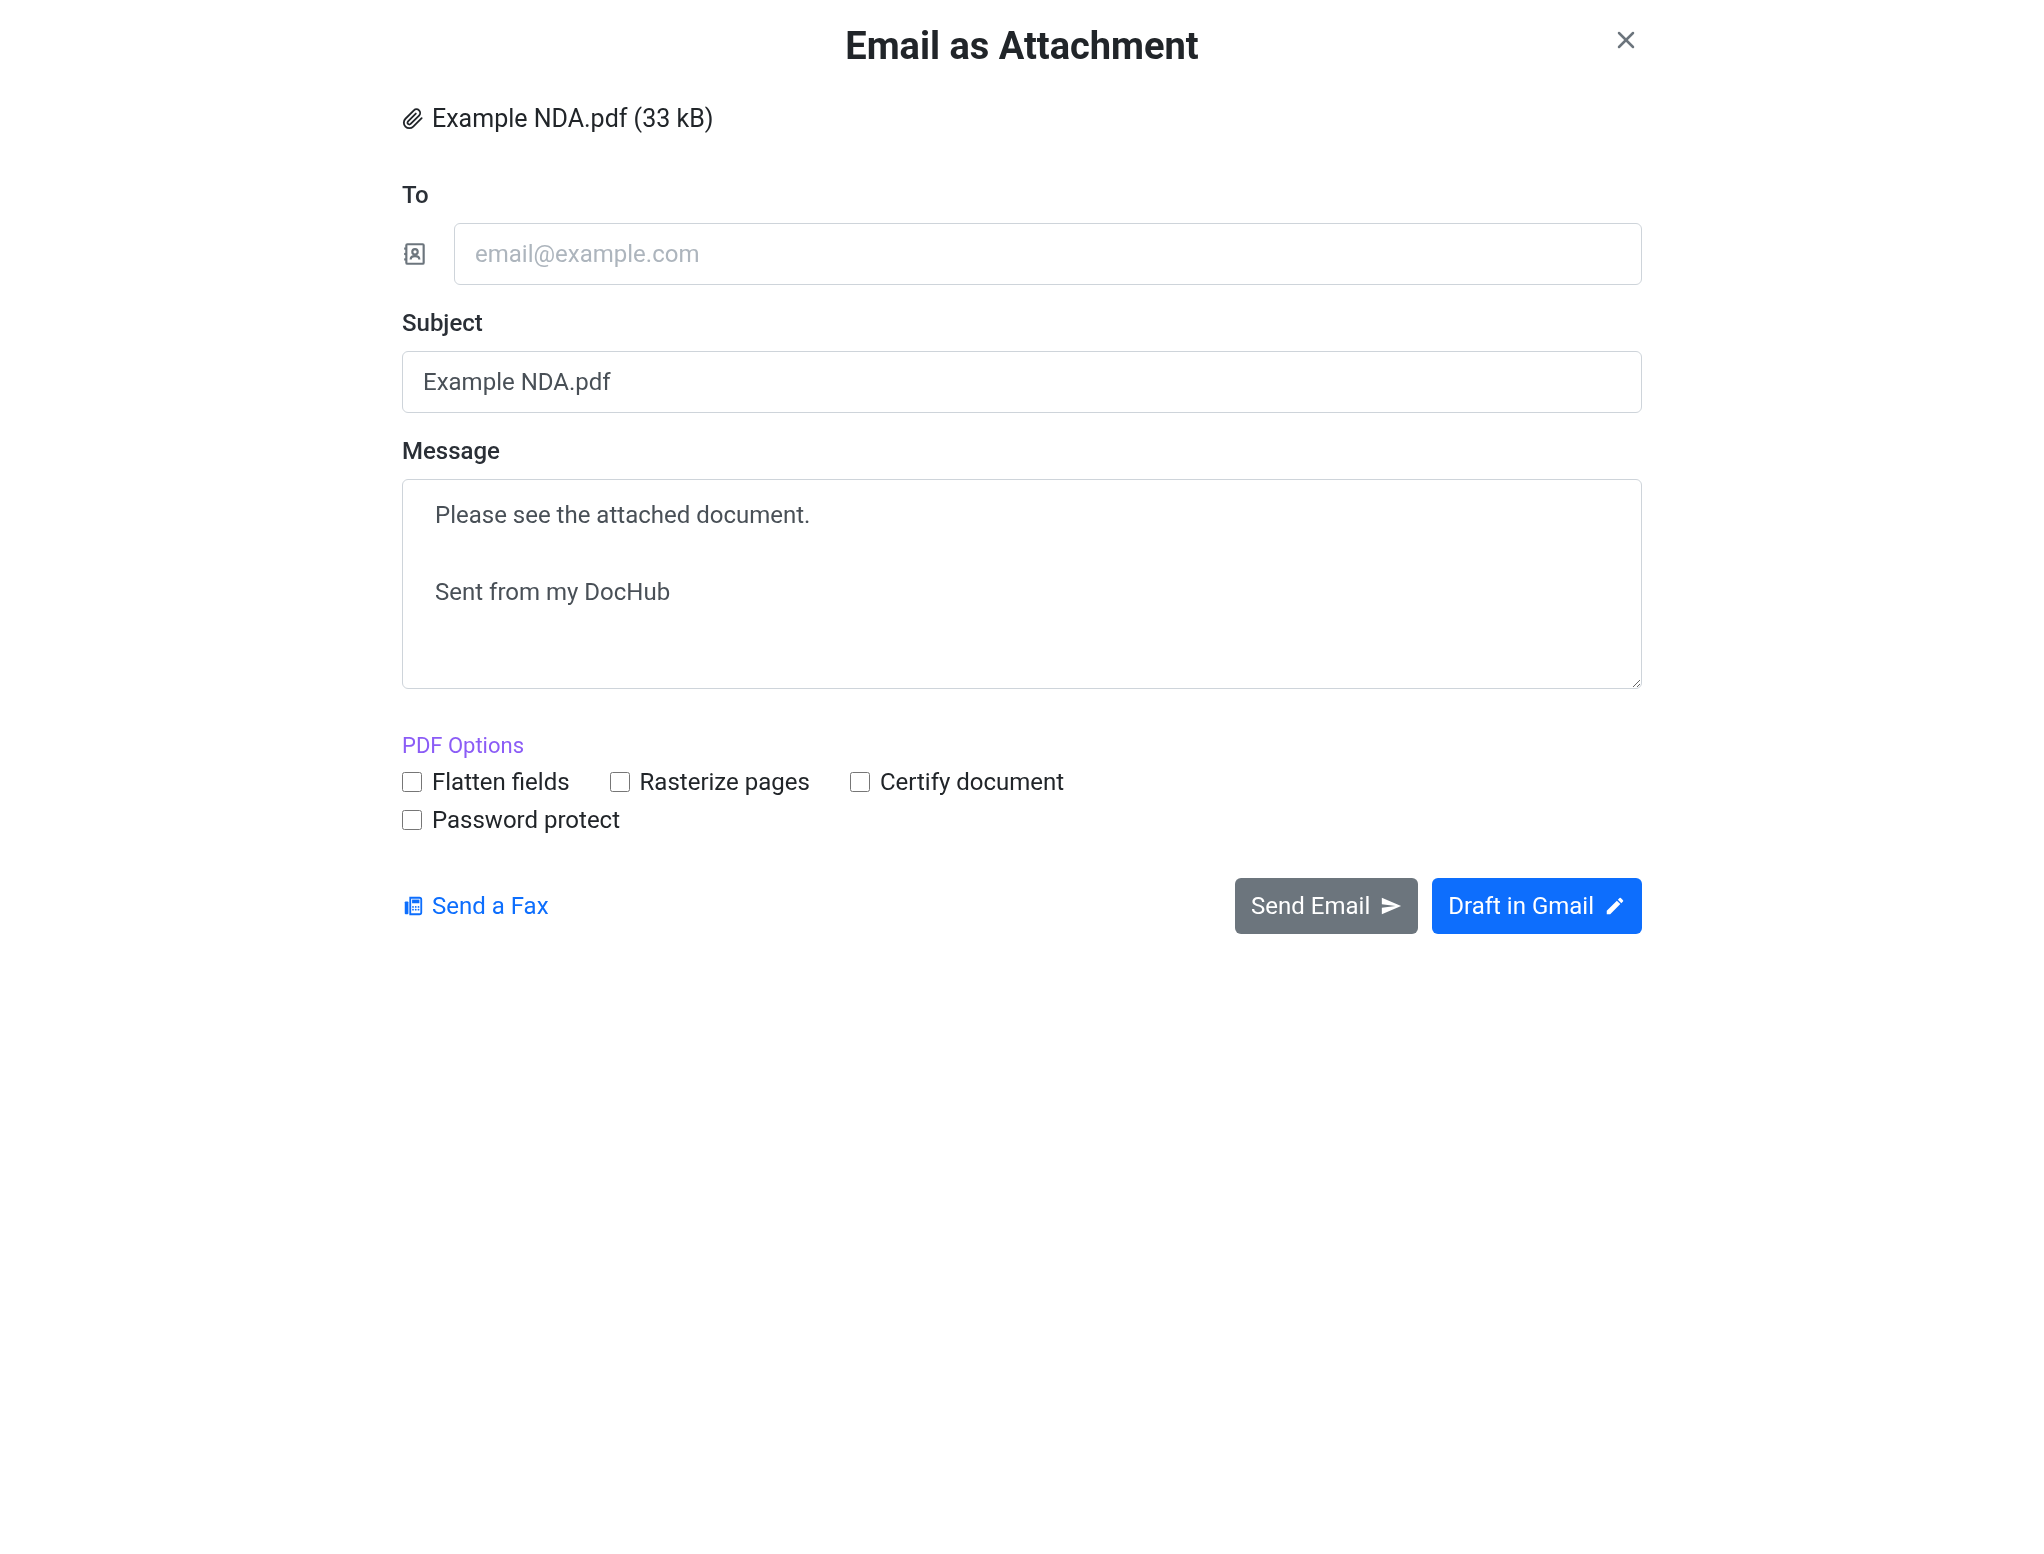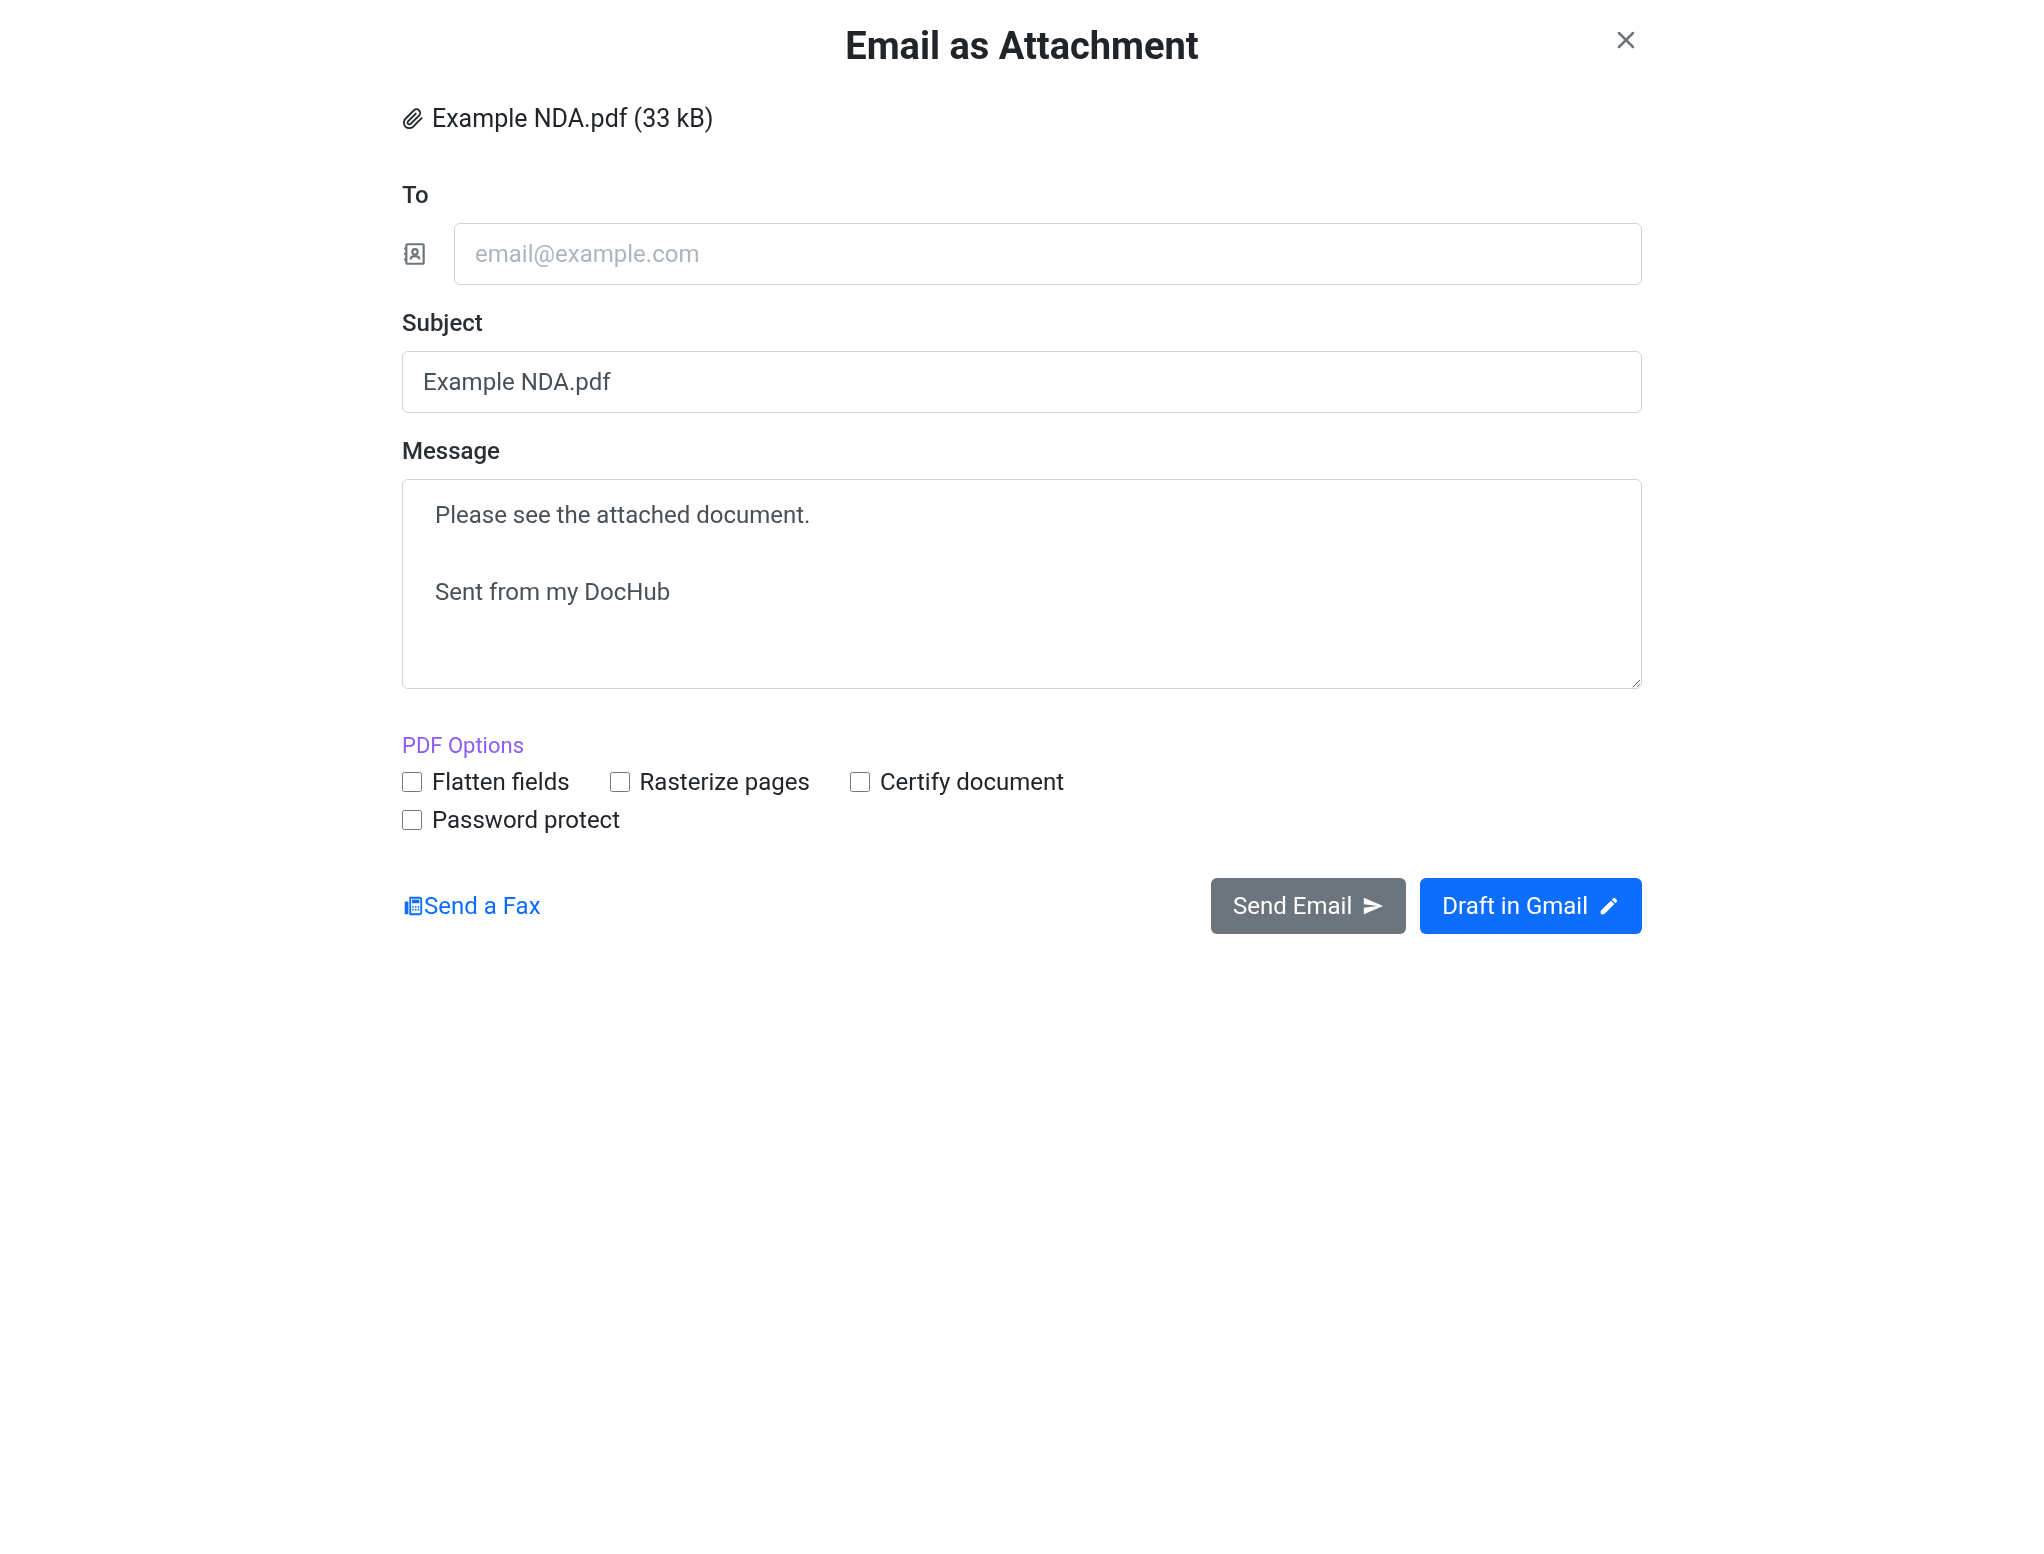--- a/index.html
+++ b/index.html
@@ -135,40 +135,40 @@
     }
     .footer {
       display: flex;
       align-items: center;
       justify-content: space-between;
       margin-top: 44px;
     }
     .fax-link {
       display: flex;
       align-items: center;
-      gap: 0;
+      gap: 8px;
       color: #0d6efd;
       font-size: 24px;
       text-decoration: none;
       cursor: pointer;
       justify-content: center;
     }
     .fax-link svg {
       width: 22px;
       height: 22px;
     }
     .btn-group {
       display: flex;
       gap: 14px;
     }
     .btn {
       display: inline-flex;
       align-items: center;
       gap: 10px;
-      padding: 14px 22px;
+      padding: 14px 16px;
       font-size: 24px;
       font-weight: 400;
       border: none;
       border-radius: 6px;
       cursor: pointer;
       color: #fff;
       font-family: inherit;
     }
     .btn svg {
       width: 22px;

